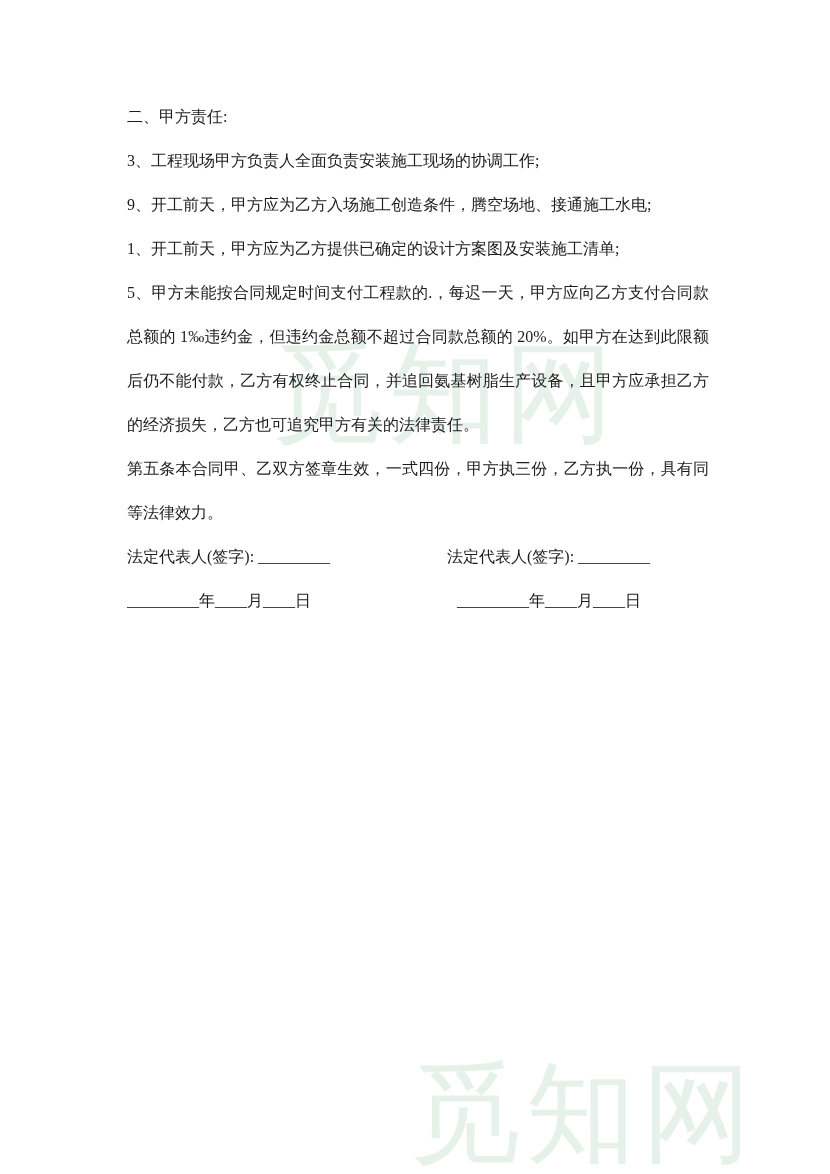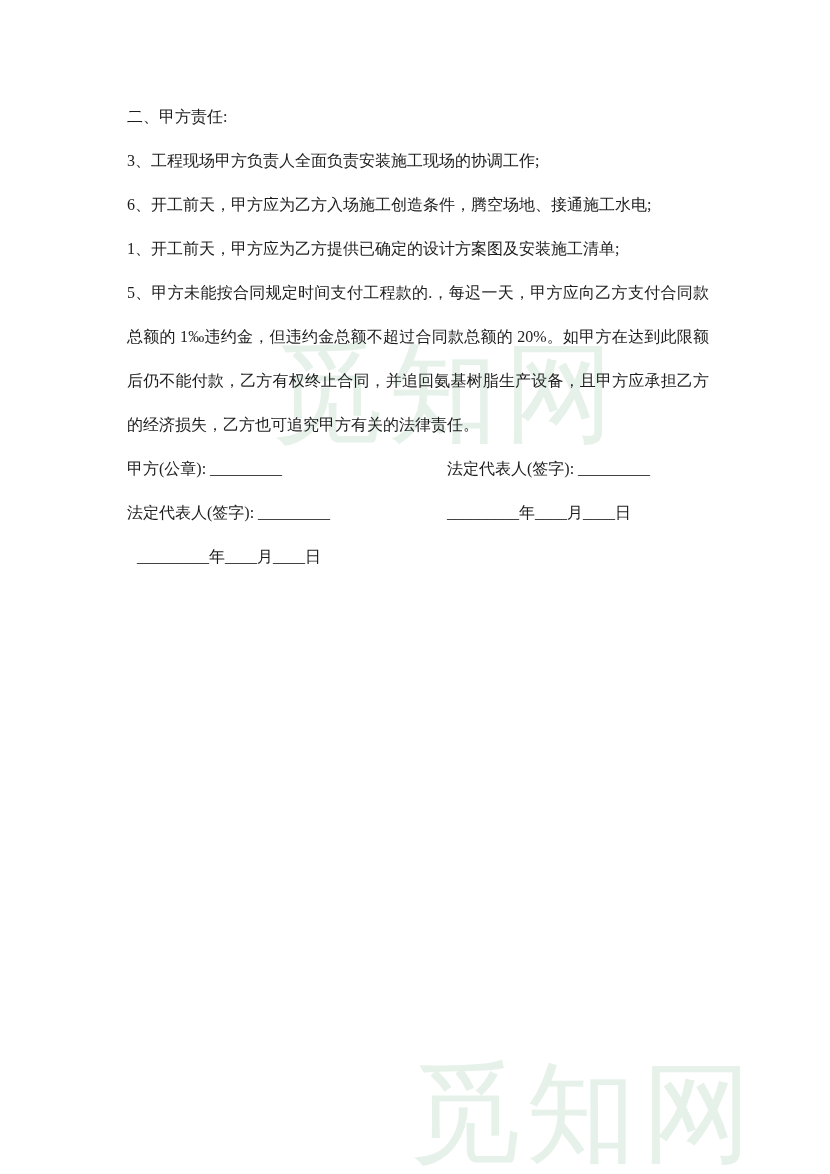--- a/index.html
+++ b/index.html
@@ -43,24 +43,24 @@
 </style>
 </head>
 <body>
 
 <div class="watermark wm-center">觅知网</div>
 <div class="watermark wm-bottom">觅知网</div>
 
 <div class="content">
   <p class="para">二、甲方责任:</p>
   <p class="para justify">3、工程现场甲方负责人全面负责安装施工现场的协调工作;</p>
-  <p class="para justify">6、开工前天，甲方应为乙方入场施工创造条件，腾空场地、接通施工水电;</p>
+  <p class="para justify">9、开工前天，甲方应为乙方入场施工创造条件，腾空场地、接通施工水电;</p>
   <p class="para justify">1、开工前天，甲方应为乙方提供已确定的设计方案图及安装施工清单;</p>
   <p class="para justify">5、甲方未能按合同规定时间支付工程款的.，每迟一天，甲方应向乙方支付合同款总额的 1‰违约金，但违约金总额不超过合同款总额的 20%。如甲方在达到此限额后仍不能付款，乙方有权终止合同，并追回氨基树脂生产设备，且甲方应承担乙方的经济损失，乙方也可追究甲方有关的法律责任。</p>
+  <p class="para justify">第五条本合同甲、乙双方签章生效，一式四份，甲方执三份，乙方执一份，具有同等法律效力。</p>
 
   <div class="sig-grid">
-    <p class="para">甲方(公章): _________</p>
     <p class="para">法定代表人(签字): _________</p>
     <p class="para">法定代表人(签字): _________</p>
     <p class="para">_________年____月____日</p>
     <p class="para indent-date">_________年____月____日</p>
   </div>
 </div>
 
 </body></html>

